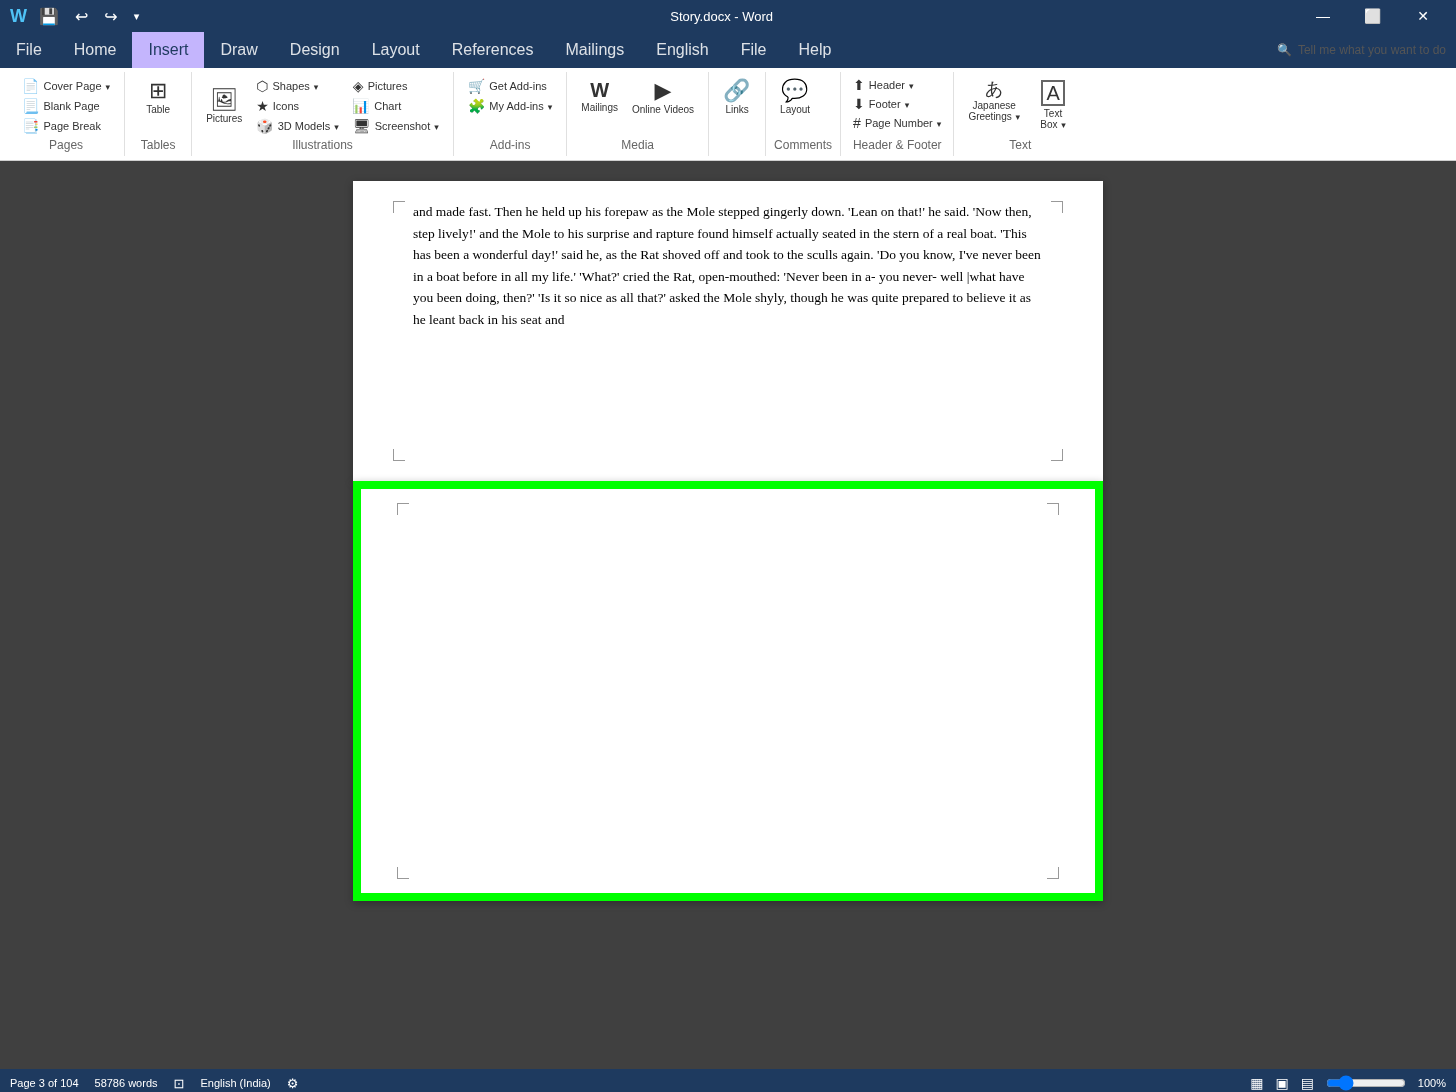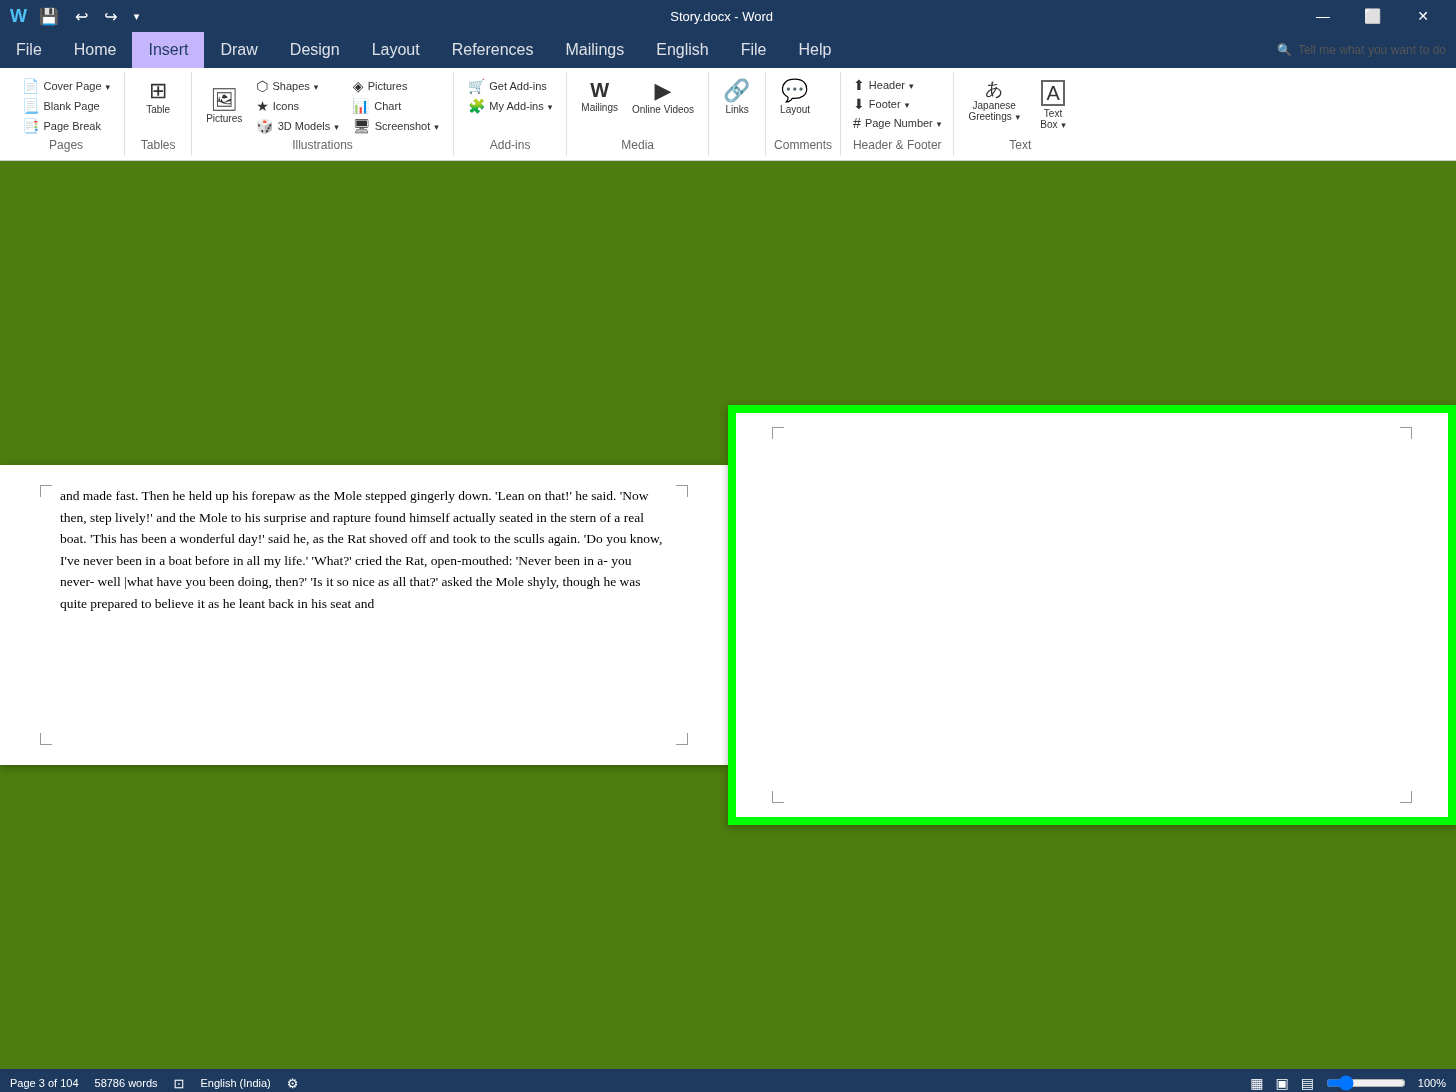--- a/index.html
+++ b/index.html
@@ -38,21 +38,21 @@
     .ribbon-btn .btn-icon { font-size: 22px; line-height: 1; }
     .ribbon-btn .btn-label { font-size: 10px; text-align: center; white-space: nowrap; }
     .ribbon-btn-sm { display: flex; align-items: center; gap: 4px; padding: 2px 6px; cursor: pointer; border-radius: 3px; font-size: 11px; color: #333; border: none; background: none; white-space: nowrap; }
     .ribbon-btn-sm .btn-icon-sm { font-size: 14px; }
     .vertical-group { display: flex; flex-direction: column; gap: 0; justify-content: center; }
 
     
     #tell-me { background: none; border: none; display: flex; align-items: center; gap: 6px; padding: 4px 10px; cursor: pointer; color: #555; font-size: 12px; }
 
     
-    #document-area { background: #4d7c0f; flex: 1; overflow-y: auto; display: flex; flex-direction: row; align-items: center; padding: 20px 0; height: calc(1092px - 32px - 124px - 28px); }
+    #document-area { background: #404040; flex: 1; overflow-y: auto; display: flex; flex-direction: column; align-items: center; padding: 20px 0; height: calc(1092px - 32px - 124px - 28px); }
 
     
     .page { background: white; width: 750px; min-height: 300px; box-shadow: 0 2px 8px rgba(0,0,0,0.3); position: relative; }
     .page-top { padding: 20px 60px 10px 60px; }
     .page-text { font-size: 13.5px; line-height: 1.6; color: #000; font-family: 'Times New Roman', Times, serif; }
     .page-corner { position: absolute; width: 12px; height: 12px; }
     .corner-tl { top: 20px; left: 40px; border-top: 1px solid #999; border-left: 1px solid #999; }
     .corner-tr { top: 20px; right: 40px; border-top: 1px solid #999; border-right: 1px solid #999; }
     .corner-bl { bottom: 20px; left: 40px; border-bottom: 1px solid #999; border-left: 1px solid #999; }
     .corner-br { bottom: 20px; right: 40px; border-bottom: 1px solid #999; border-right: 1px solid #999; }

